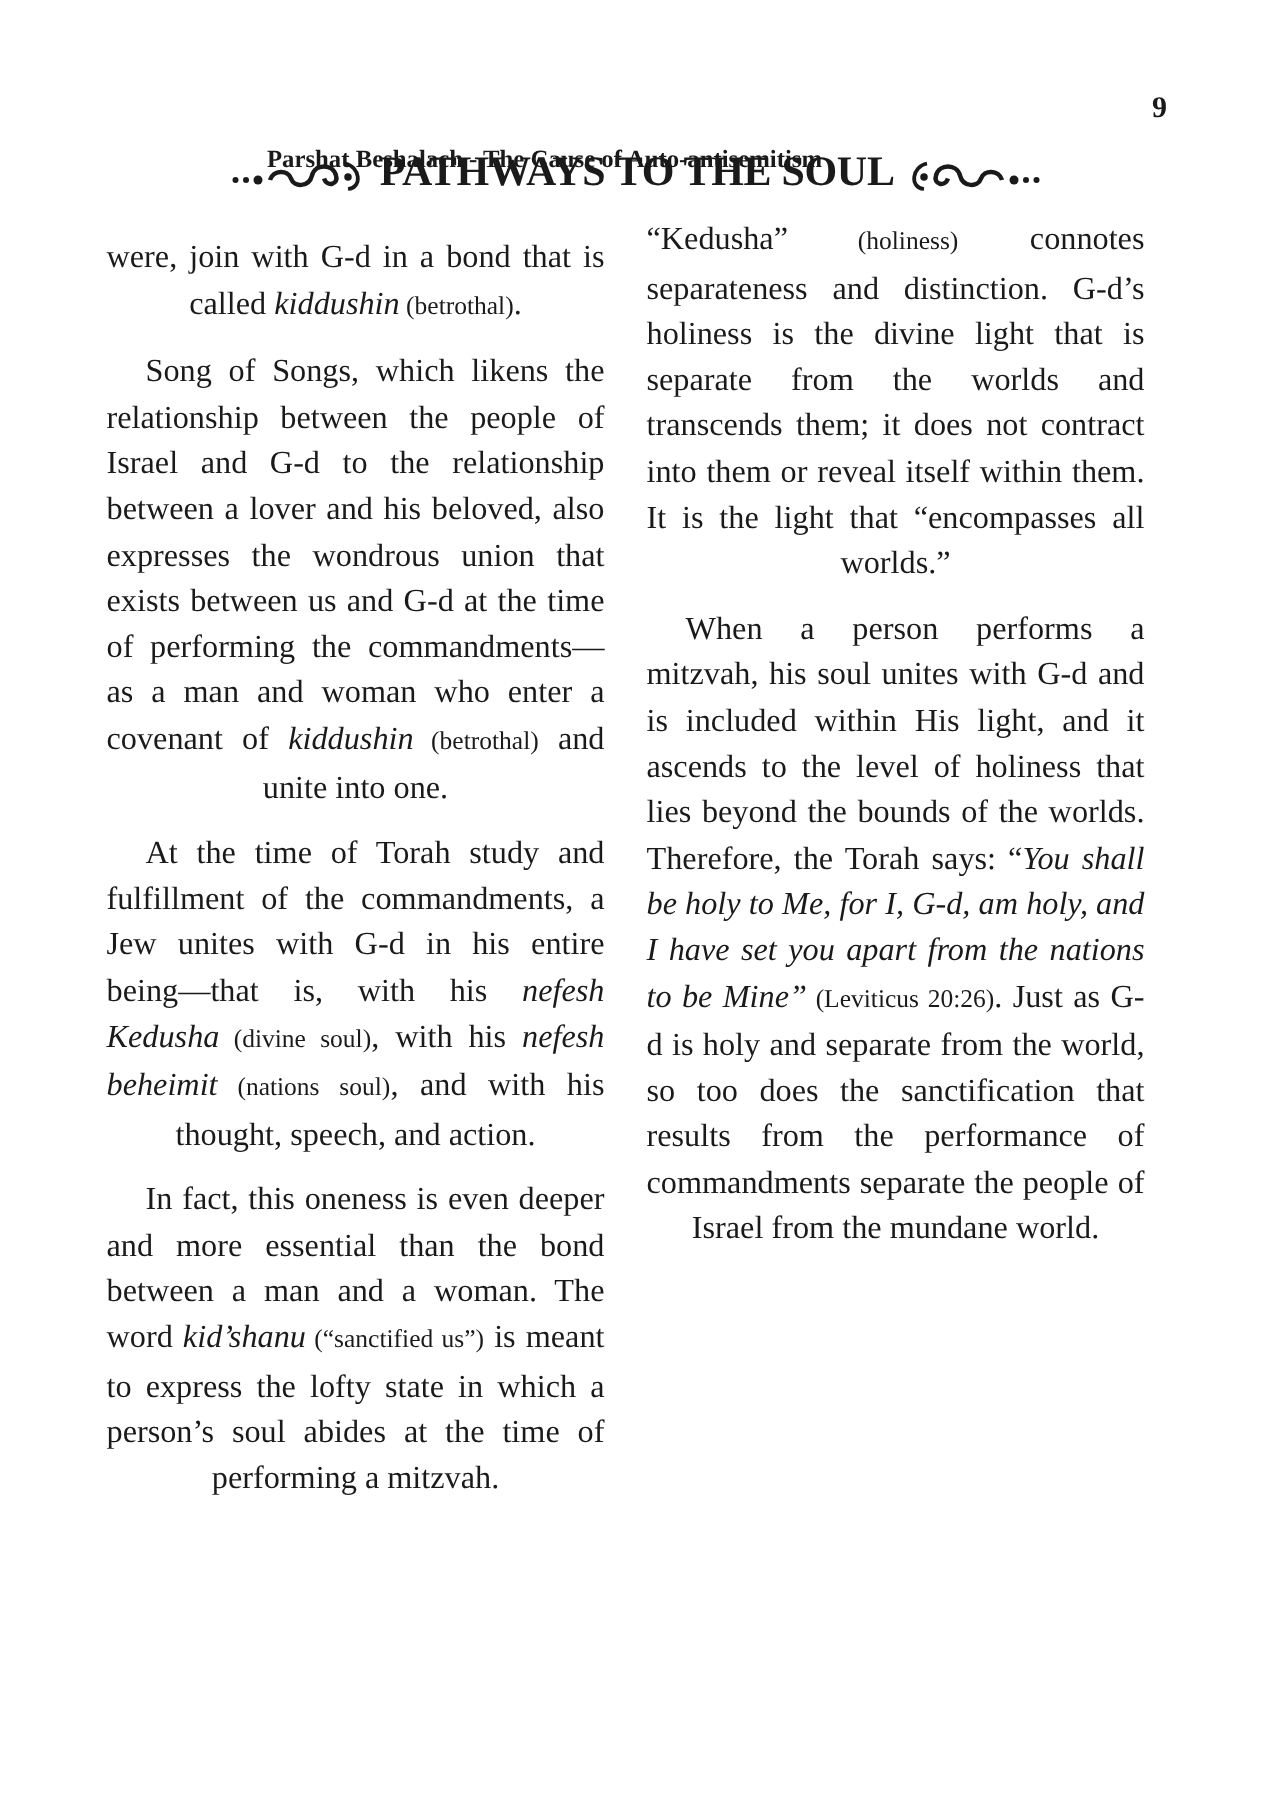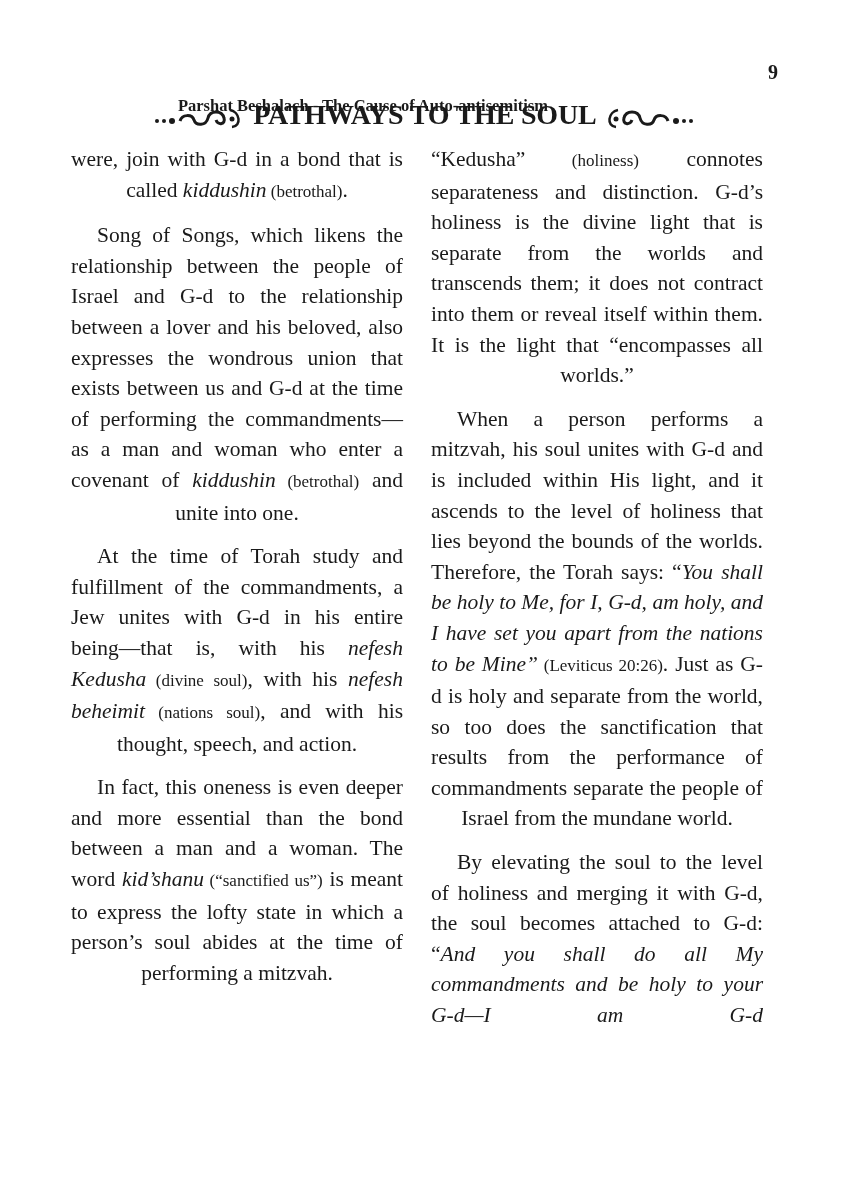--- a/index.html
+++ b/index.html
@@ -4,21 +4,21 @@
 <style>
   html, body { margin: 0; padding: 0; background: #ffffff; }
   body { width: 846px; height: 1200px; position: relative; overflow: hidden; color: #1a1a1a; font-family: "Liberation Serif", "DejaVu Serif", serif; }
   .header { position: absolute; top: 54px; left: 0; width: 846px; height: 36px; }
   .header-title { position: absolute; left: 133px; top: 0; width: 582px; text-align: center; font-weight: bold; font-size: 28px; line-height: 36px; white-space: nowrap; letter-spacing: -0.2px; margin-top: 43px; }
   .orn { display: inline-block; vertical-align: middle; }
   .orn svg { display: block; }
   .page-number { position: absolute; left: 758px; top: 0; width: 30px; text-align: center; font-weight: bold; font-size: 20px; line-height: 36px; }
   .subtitle { position: absolute; top: 94px; left: 0; width: 726px; text-align: center; font-weight: bold; font-size: 16.5px; line-height: 24px; }
   .col { position: absolute; top: 144px; width: 332px; font-size: 21.5px; line-height: 30.6px; }
-  .col.left { left: 71px; }
+  .col.left { left: 71px; margin-top: 12px; }
   .col.right { left: 431px; }
   .col p { margin: 0 0 13px 0; text-align: justify; text-align-last: center; }
   .col p.indent { text-indent: 26px; }
   .col p.noindent { text-indent: 0; }
   .small { font-size: 17px; }
   i { font-style: italic; }
 </style>
 </head>
 <body>
 
@@ -66,16 +66,13 @@
   </p>
 </div>
 
 <div class="col right">
   <p class="noindent">
     <span>“Kedusha”</span><span class="small"> (holiness)</span><span> connotes separateness and distinction. G-d’s holiness is the divine light that is separate from the worlds and transcends them; it does not contract into them or reveal itself within them. It is the light that “encompasses all worlds.”</span>
   </p>
   <p class="indent">
     <span>When a person performs a mitzvah, his soul unites with G-d and is included within His light, and it ascends to the level of holiness that lies beyond the bounds of the worlds. Therefore, the Torah says: “</span><i>You shall be holy to Me, for I, G-d, am holy, and I have set you apart from the nations to be Mine”</i><span class="small"> (Leviticus 20:26)</span><span>. Just as G-d is holy and separate from the world, so too does the sanctification that results from the performance of commandments separate the people of Israel from the mundane world.</span>
   </p>
-  <p class="indent" style="text-align-last: justify;">
-    <span>By elevating the soul to the level of holiness and merging it with G-d, the soul becomes attached to G-d: “</span><i>And you shall do all My commandments and be holy to your G-d—I am G-d</i>
-  </p>
 </div>
 
 </body></html>

